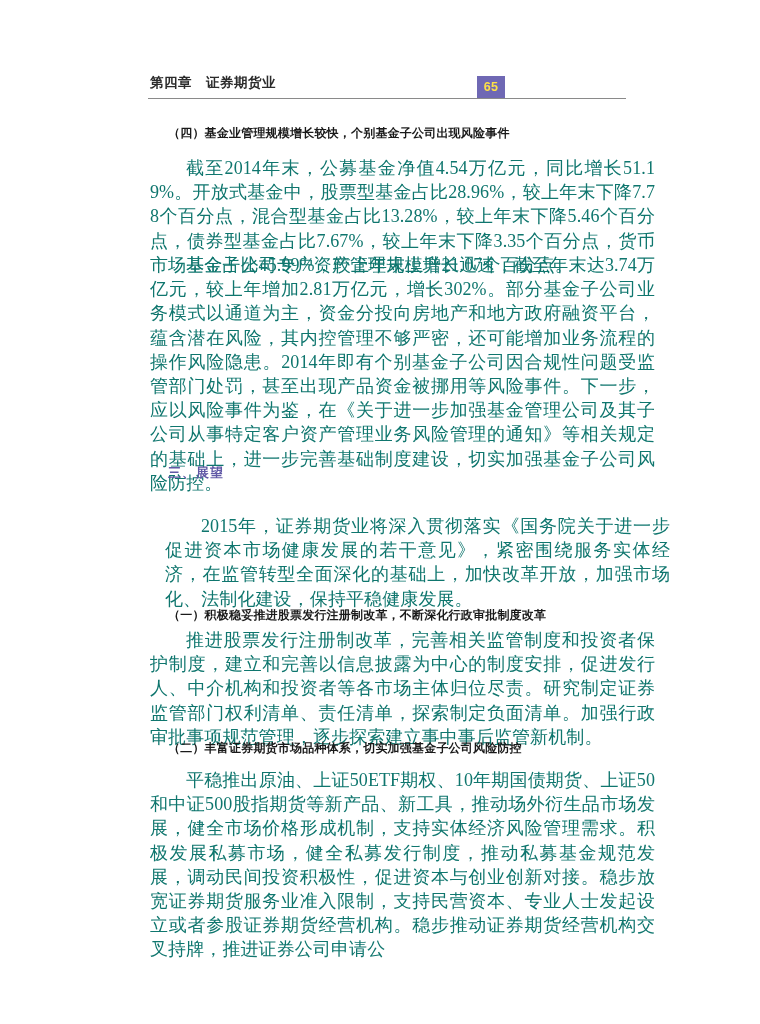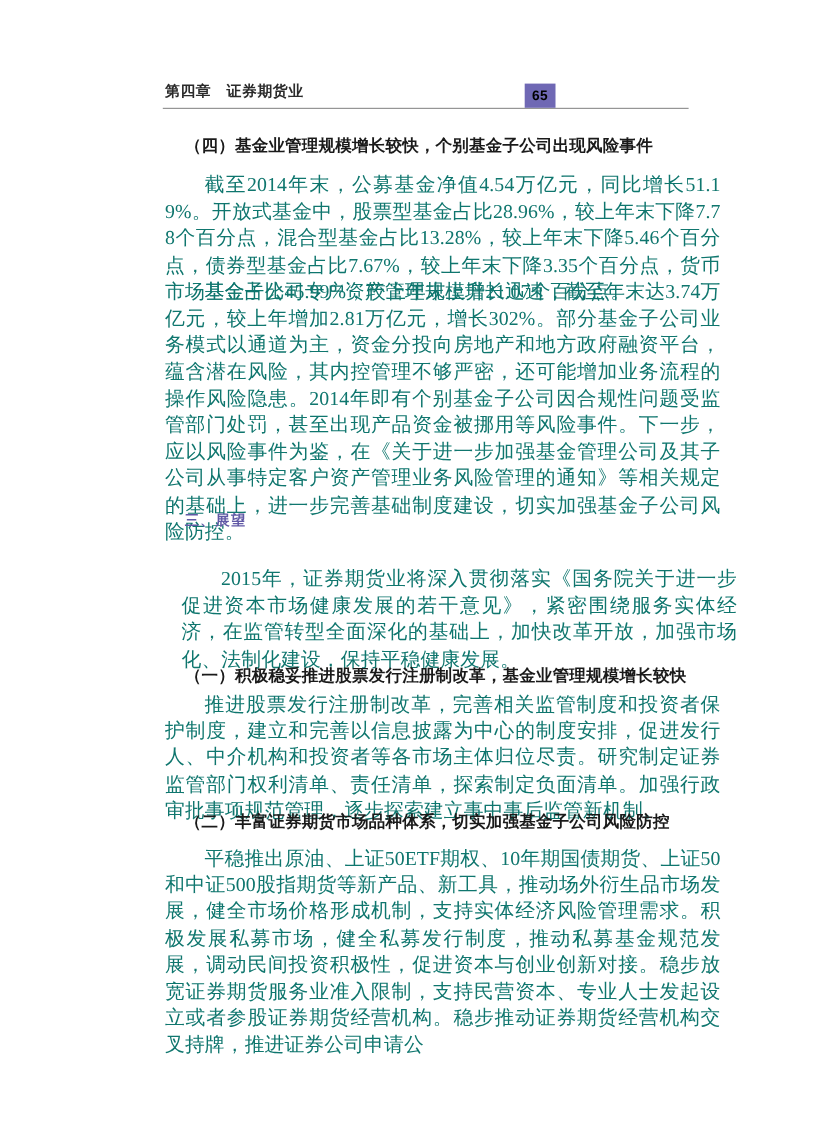--- a/index.html
+++ b/index.html
@@ -57,40 +57,40 @@
     height: 1px;
     background: #8a8a8a;
   }
   .page-number-badge {
     position: absolute;
     left: 477px;
     top: 76px;
     width: 28px;
     height: 22px;
     background: #6f68b4;
-    color: #000000;
+    color: #fde047;
     font-family: "Liberation Sans", sans-serif;
     font-size: 12.5px;
     font-weight: bold;
     display: flex;
     align-items: center;
     justify-content: center;
     letter-spacing: 0.3px;
   }
 
   
   .content {
     position: absolute;
     left: 150px;
     top: 120px;
     width: 505px;
   }
 
   .sub-heading {
-    font-size: 15px;
+    font-size: 12px;
     font-weight: bold;
     color: #1a1a1a;
     letter-spacing: 0.2px;
     margin: 0;
     padding: 0;
     line-height: 26px;
     white-space: nowrap;
   }
 
   .section-heading {
@@ -143,21 +143,21 @@
     <h3 class="sub-heading b-head-4">（四）基金业管理规模增长较快，个别基金子公司出现风险事件</h3>
 
     <p class="para b-para-1">截至2014年末，公募基金净值4.54万亿元，同比增长51.19%。开放式基金中，股票型基金占比28.96%，较上年末下降7.78个百分点，混合型基金占比13.28%，较上年末下降5.46个百分点，债券型基金占比7.67%，较上年末下降3.35个百分点，货币市场基金占比45.99%，较上年末上升21.07个百分点。</p>
 
     <p class="para b-para-2">基金子公司专户资产管理规模增长迅速，截至年末达3.74万亿元，较上年增加2.81万亿元，增长302%。部分基金子公司业务模式以通道为主，资金分投向房地产和地方政府融资平台，蕴含潜在风险，其内控管理不够严密，还可能增加业务流程的操作风险隐患。2014年即有个别基金子公司因合规性问题受监管部门处罚，甚至出现产品资金被挪用等风险事件。下一步，应以风险事件为鉴，在《关于进一步加强基金管理公司及其子公司从事特定客户资产管理业务风险管理的通知》等相关规定的基础上，进一步完善基础制度建设，切实加强基金子公司风险防控。</p>
 
     <h2 class="section-heading b-head-3">三、展望</h2>
 
     <p class="para b-para-3">2015年，证券期货业将深入贯彻落实《国务院关于进一步促进资本市场健康发展的若干意见》，紧密围绕服务实体经济，在监管转型全面深化的基础上，加快改革开放，加强市场化、法制化建设，保持平稳健康发展。</p>
 
-    <h3 class="sub-heading b-head-1">（一）积极稳妥推进股票发行注册制改革，基金业管理规模增长较快</h3>
+    <h3 class="sub-heading b-head-1">（一）积极稳妥推进股票发行注册制改革，不断深化行政审批制度改革</h3>
 
     <p class="para b-para-4">推进股票发行注册制改革，完善相关监管制度和投资者保护制度，建立和完善以信息披露为中心的制度安排，促进发行人、中介机构和投资者等各市场主体归位尽责。研究制定证券监管部门权利清单、责任清单，探索制定负面清单。加强行政审批事项规范管理，逐步探索建立事中事后监管新机制。</p>
 
     <h3 class="sub-heading b-head-2">（二）丰富证券期货市场品种体系，切实加强基金子公司风险防控</h3>
 
     <p class="para b-para-5">平稳推出原油、上证50ETF期权、10年期国债期货、上证50和中证500股指期货等新产品、新工具，推动场外衍生品市场发展，健全市场价格形成机制，支持实体经济风险管理需求。积极发展私募市场，健全私募发行制度，推动私募基金规范发展，调动民间投资积极性，促进资本与创业创新对接。稳步放宽证券期货服务业准入限制，支持民营资本、专业人士发起设立或者参股证券期货经营机构。稳步推动证券期货经营机构交叉持牌，推进证券公司申请公</p>
 
   </div>
 </div>
 

